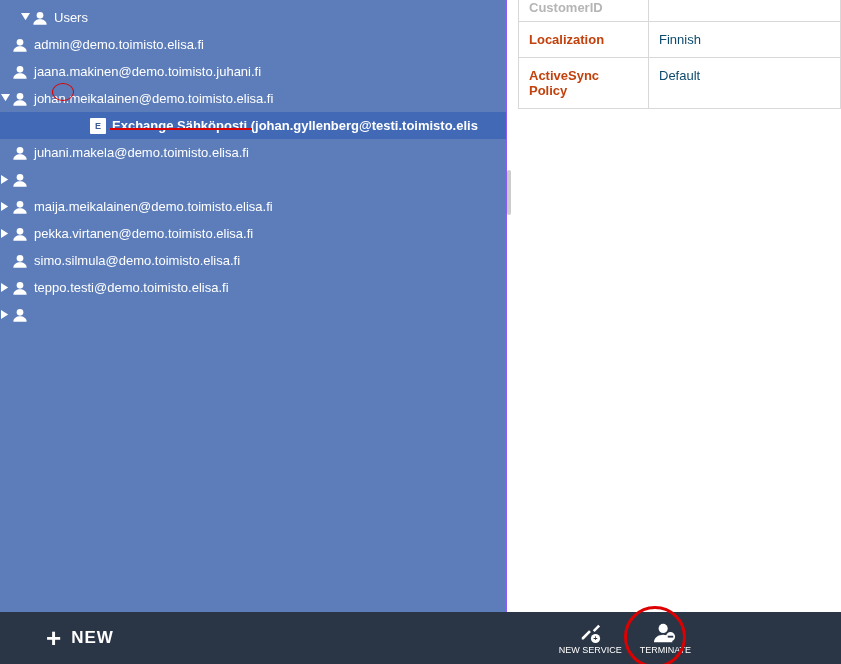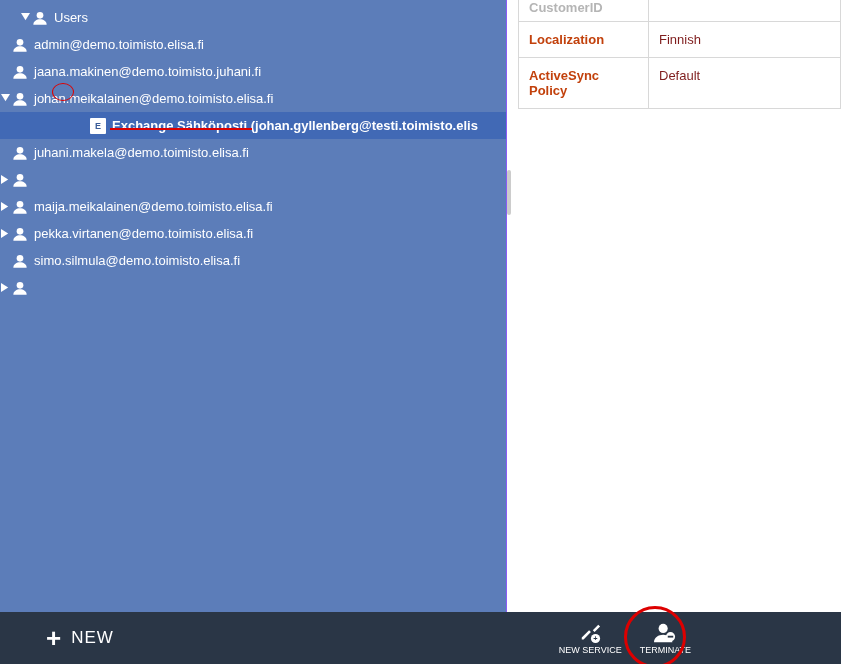--- a/index.html
+++ b/index.html
@@ -85,21 +85,21 @@
       border-collapse: collapse;
       font-size: 13px;
       margin-left: 11px;
     }
     .detail td {
       border: 1px solid #d8d8d8;
       padding: 10px 10px;
       vertical-align: top;
     }
     .detail td.k { font-weight: bold; width: 130px; color: #c2410c; }
-    .detail td.v { color: #7f1d1d; }
+    .detail td.v { color: #0c4a6e; }
     .detail tr.cut td { color: #b5b5b5; border-top: none; padding-top: 0; padding-bottom: 6px;}
     .vhandle {
       position: absolute;
       left: 0;
       top: 170px;
       width: 4px;
       height: 45px;
       background: #ccc;
       border-radius: 2px;
     }
@@ -119,21 +119,21 @@
       cursor: pointer;
       margin-left: 30px;
     }
     .btn-new .plus {
       font-size: 26px;
       font-weight: bold;
       margin-right: 10px;
     }
     .btn-new .txt {
       font-size: 17px;
-      font-weight: normal;
+      font-weight: bold;
       letter-spacing: 1px;
     }
     .right-actions {
       position: absolute;
       right: 150px;
       top: 0;
       bottom: 0;
       display: flex;
       align-items: center;
       gap: 18px;
@@ -281,20 +281,32 @@
               <polygon points="0,0 8,5 0,10"></polygon>
             </svg>
           </span>
         <svg class="user-ico" viewBox="0 0 24 24" fill="#fff">
             <circle cx="12" cy="8" r="5"></circle>
             <path d="M2 22c0-5 5-8 10-8s10 3 10 8z"></path>
           </svg>
         <span class="lbl">simo.silmula@demo.toimisto.elisa.fi</span>
       </div>
 
+      <div class="node d2">
+        <span class="arrow">
+            <svg viewBox="0 0 10 10">
+              <polygon points="0,0 8,5 0,10"></polygon>
+            </svg>
+          </span>
+        <svg class="user-ico" viewBox="0 0 24 24" fill="#fff">
+            <circle cx="12" cy="8" r="5"></circle>
+            <path d="M2 22c0-5 5-8 10-8s10 3 10 8z"></path>
+          </svg>
+        <span class="lbl">teppo.testi@demo.toimisto.elisa.fi</span>
+      </div>
 
       <div class="node d2">
         <span class="arrow">
             <svg viewBox="0 0 10 10">
               <polygon points="0,0 8,5 0,10"></polygon>
             </svg>
           </span>
         <svg class="user-ico" viewBox="0 0 24 24" fill="#fff">
             <circle cx="12" cy="8" r="5"></circle>
             <path d="M2 22c0-5 5-8 10-8s10 3 10 8z"></path>

